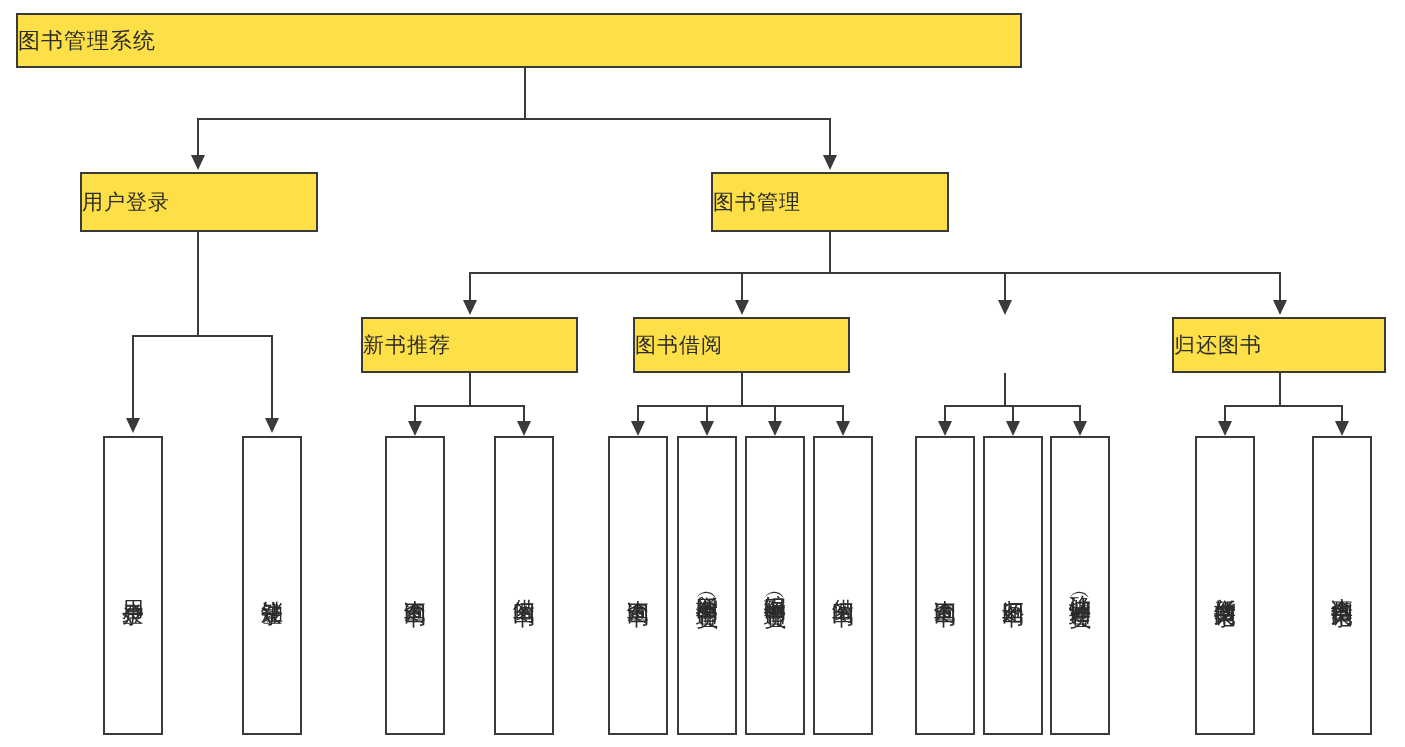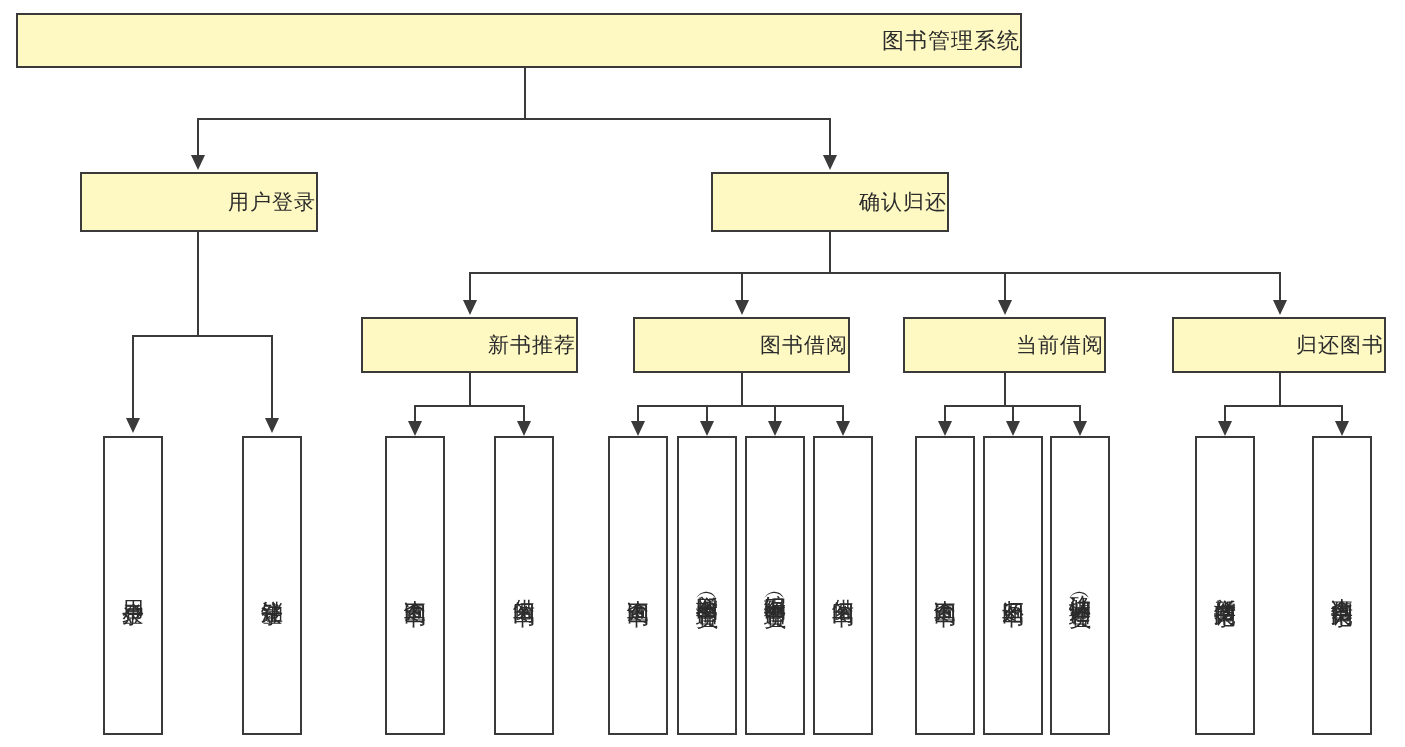--- a/index.html
+++ b/index.html
@@ -12,25 +12,25 @@
     position:relative;
     width:1405px;
     height:747px;
     background:#ffffff;
     overflow:hidden;
   }
   
   .node{
     position:absolute;
     box-sizing:border-box;
-    background:#fef9c3;
+    background:#fde047;
     border:2px solid #3a3a3a;
     display:flex;
     align-items:center;
-    justify-content:flex-end;
+    justify-content:flex-start;
     text-align:center;
   }
   .node .label{
     font-size:21px;
     line-height:1.25;
     letter-spacing:1px;
     color:#2b2b2b;
     white-space:nowrap;
   }
   
@@ -103,21 +103,21 @@
   <div class="arrow" style="left:191px;top:155px;"></div>
 
   <div class="vline" style="left:829px;top:118px;height:37px;"></div>
   <div class="arrow" style="left:823px;top:155px;"></div>
 
   <div class="node" style="left:80px;top:172px;width:238px;height:60px;">
     <span class="label">用户登录</span>
   </div>
 
   <div class="node" style="left:711px;top:172px;width:238px;height:60px;">
-    <span class="label">确认归还</span>
+    <span class="label">图书管理</span>
   </div>
 
   <div class="vline" style="left:197px;top:232px;height:103px;"></div>
   <div class="hline" style="left:132px;top:335px;width:140px;"></div>
   <div class="vline" style="left:132px;top:335px;height:83px;"></div>
   <div class="arrow" style="left:126px;top:418px;"></div>
   <div class="vline" style="left:271px;top:335px;height:83px;"></div>
   <div class="arrow" style="left:265px;top:418px;"></div>
 
   <div class="vline" style="left:829px;top:232px;height:40px;"></div>
@@ -133,23 +133,20 @@
   <div class="arrow" style="left:998px;top:300px;"></div>
 
   <div class="vline" style="left:1279px;top:272px;height:28px;"></div>
   <div class="arrow" style="left:1273px;top:300px;"></div>
 
   <div class="node" style="left:633px;top:317px;width:217px;height:56px;">
     <span class="label">图书借阅</span>
   </div>
   <div class="node" style="left:361px;top:317px;width:217px;height:56px;">
     <span class="label">新书推荐</span>
-  </div>
-  <div class="node" style="left:903px;top:317px;width:203px;height:56px;">
-    <span class="label">当前借阅</span>
   </div>
   <div class="node" style="left:1172px;top:317px;width:214px;height:56px;">
     <span class="label">归还图书</span>
   </div>
 
   <div class="vline" style="left:469px;top:373px;height:32px;"></div>
   <div class="hline" style="left:414px;top:405px;width:110px;"></div>
   <div class="vline" style="left:414px;top:405px;height:16px;"></div>
   <div class="arrow" style="left:408px;top:421px;"></div>
   <div class="vline" style="left:523px;top:405px;height:16px;"></div>

